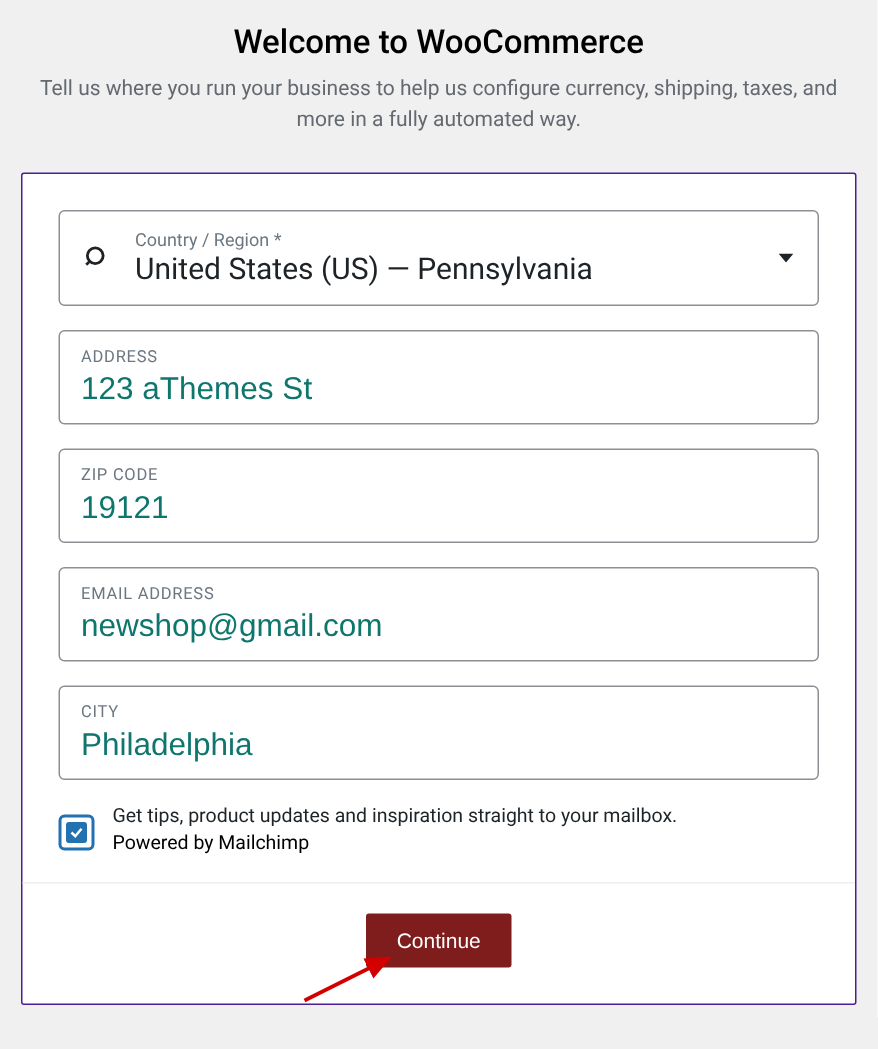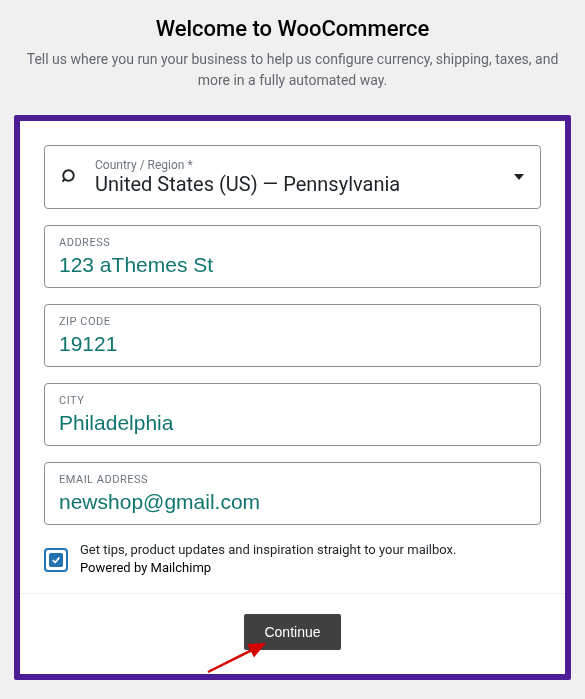--- a/index.html
+++ b/index.html
@@ -26,21 +26,21 @@
     }
     .header p {
       font-size: 14px;
       color: #646970;
       line-height: 1.5;
       padding: 0 4px;
     }
     .card {
       background: #ffffff;
       margin: 12px 14px 0;
-      border: 6px solid #4c1d95;
+      border: 1px solid #4c1d95;
       border-radius: 2px;
     }
     .card-body {
       padding: 24px 24px 16px;
     }
     .card-footer {
       padding: 20px 24px 24px;
       border-top: 1px solid #eee;
       text-align: center;
       position: relative;
@@ -133,21 +133,21 @@
       font-size: 13px;
       line-height: 1.4;
     }
     .checkbox-text .line1 {
       color: #1d2327;
     }
     .checkbox-text .line2 {
       color: #000000;
     }
     .continue-btn {
-      background: #404040;
+      background: #7f1d1d;
       color: #fff;
       border: none;
       padding: 10px 20px;
       font-size: 14px;
       border-radius: 2px;
       cursor: pointer;
       font-weight: 400;
     }
     .arrow-svg {
       position: absolute;
@@ -189,27 +189,27 @@
       <span class="field-label">ADDRESS</span>
       <input class="field-value" type="text" value="123 aThemes St" style="">
     </div>
 
     <div class="field">
       <span class="field-label">ZIP CODE</span>
       <input class="field-value" type="text" value="19121" style="">
     </div>
 
     <div class="field">
+      <span class="field-label">EMAIL ADDRESS</span>
+      <input class="field-value" type="text" value="newshop@gmail.com" style="">
+    </div>
+
+    <div class="field">
       <span class="field-label">CITY</span>
       <input class="field-value" type="text" value="Philadelphia" style="">
-    </div>
-
-    <div class="field">
-      <span class="field-label">EMAIL ADDRESS</span>
-      <input class="field-value" type="text" value="newshop@gmail.com" style="">
     </div>
 
     <div class="checkbox-row">
       <div class="checkbox">
         <div class="checkbox-inner">
           <svg width="10" height="10" viewBox="0 0 12 12">
               <path d="M2 6 L5 9 L10 3" stroke="#fff" stroke-width="2" fill="none"></path>
             </svg>
         </div>
       </div>

